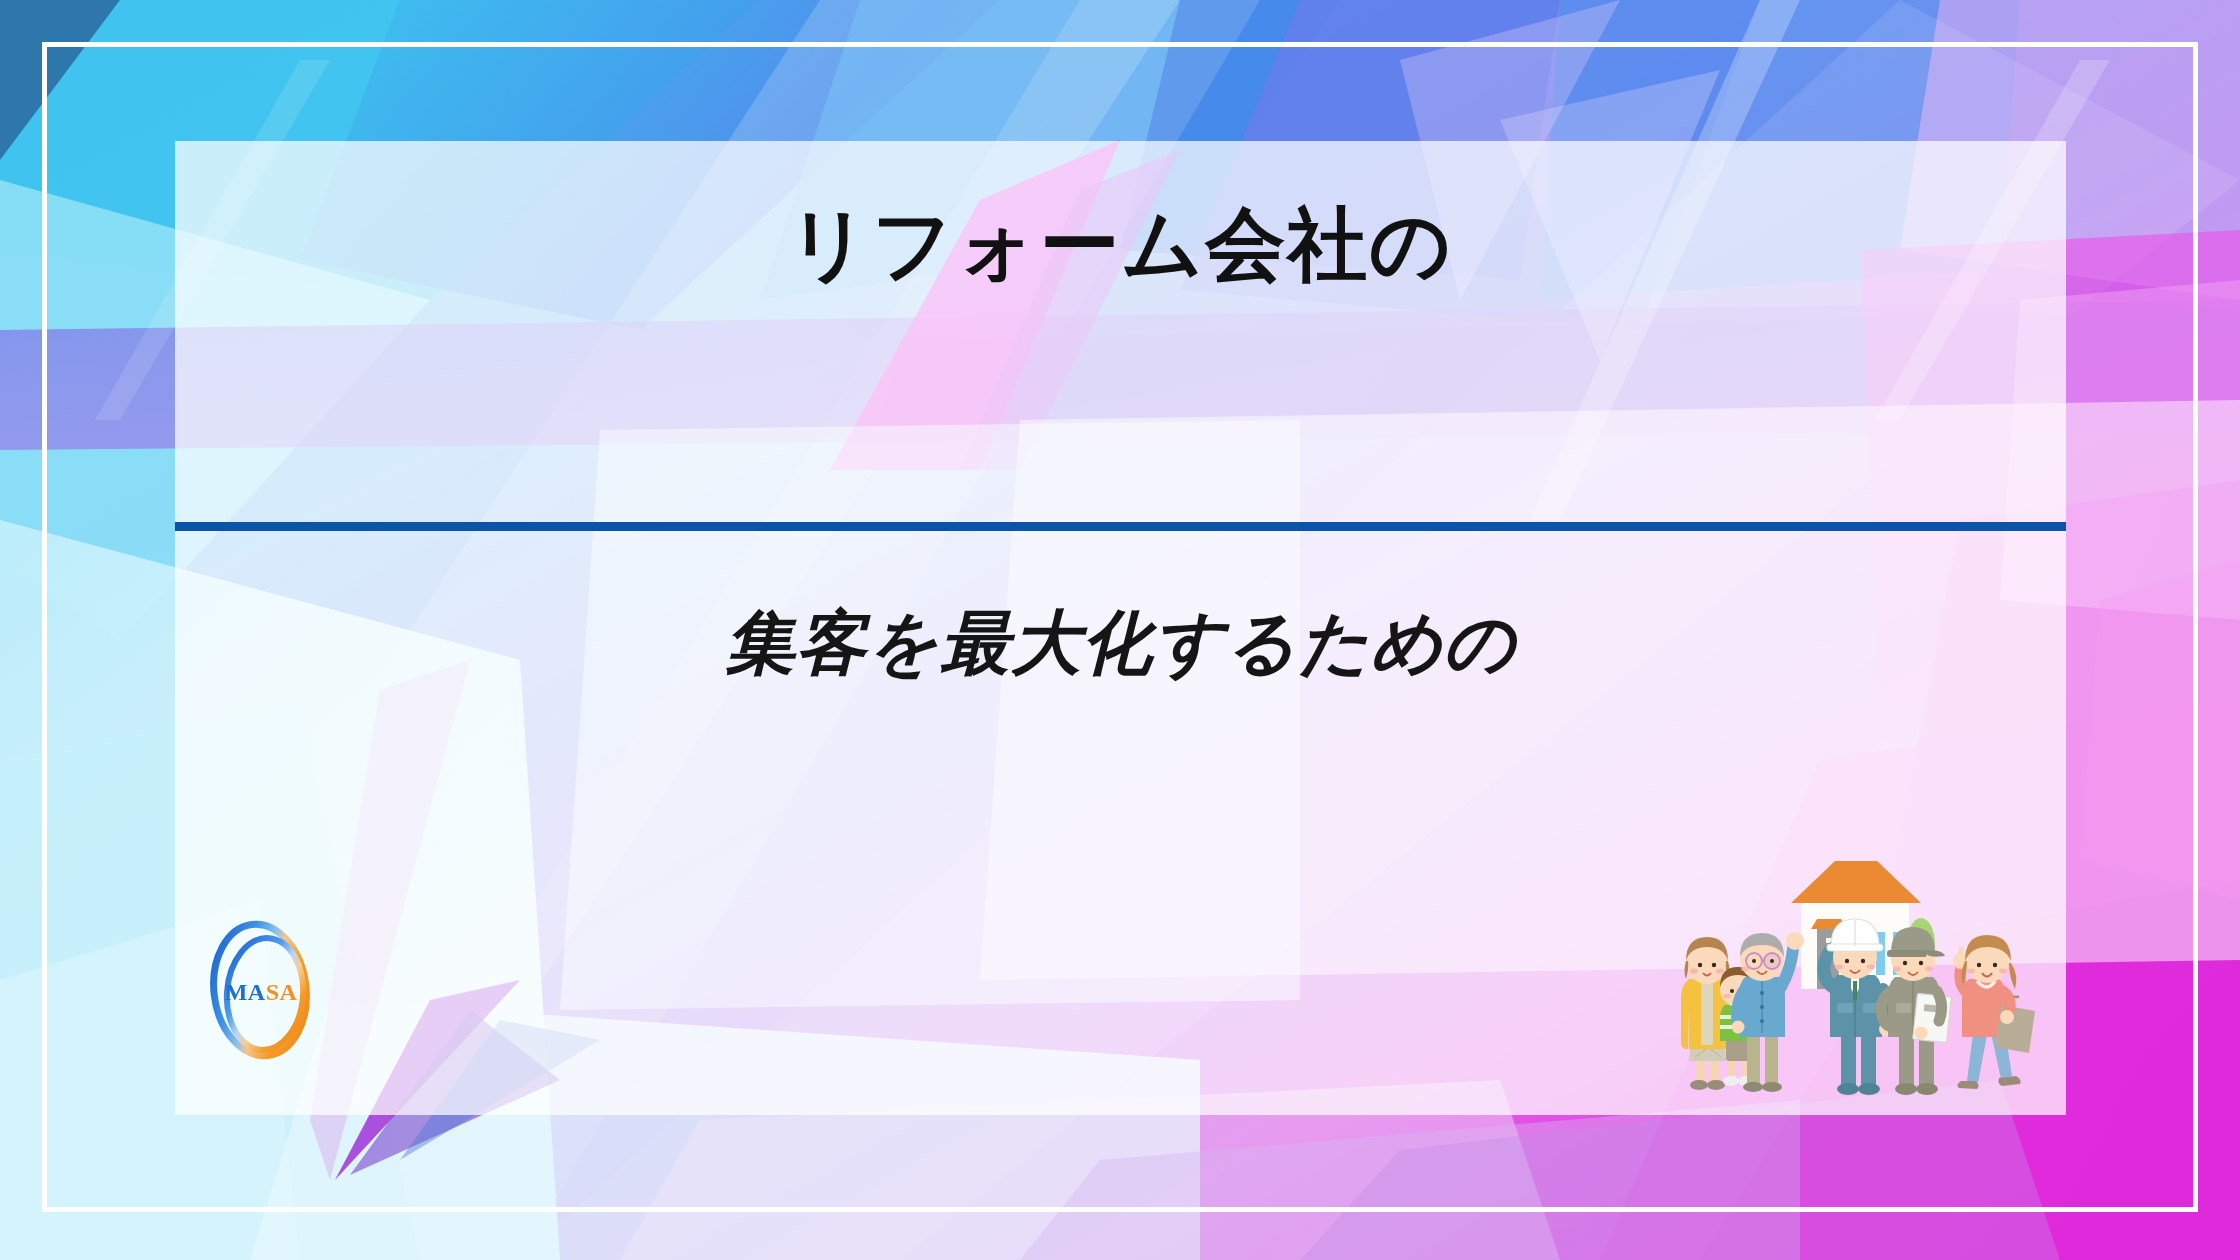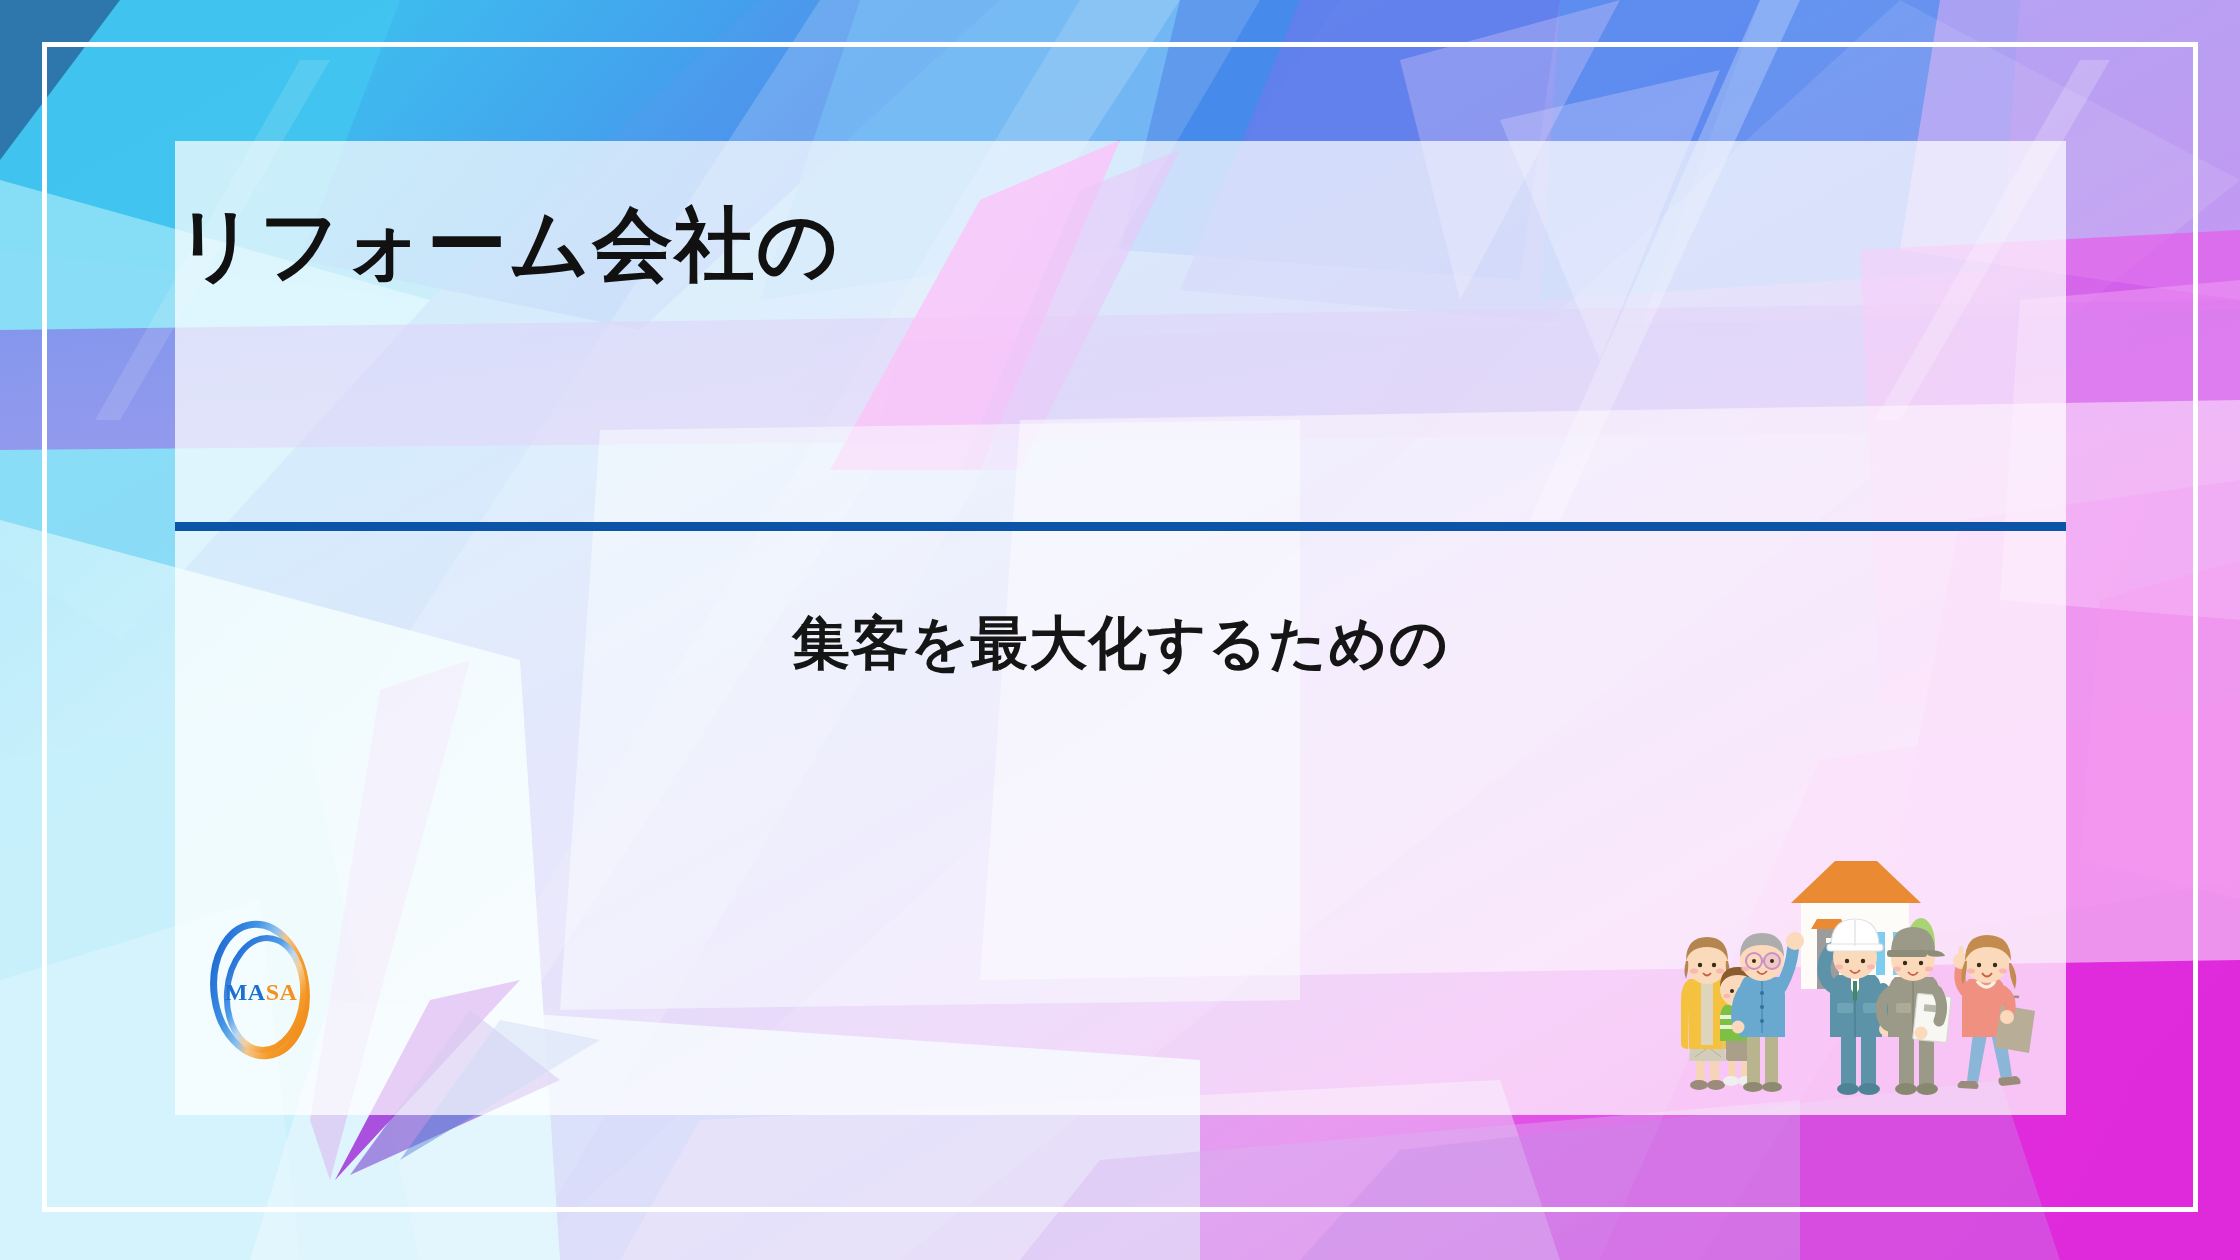--- a/index.html
+++ b/index.html
@@ -28,20 +28,21 @@
     left:175px; top:141px;
     width:1891px; height:974px;
     background:rgba(255,255,255,0.72);
   }
 
   
   #title-block {
     position:absolute;
     left:0; top:48px;
     width:1891px;
+    text-align:center;
   }
   .title-line {
     font-family:"Liberation Serif", serif;
     font-weight:700;
     font-size:80px;
     line-height:113px;
     color:#111111;
     letter-spacing:2px;
     white-space:nowrap;
   }
@@ -55,25 +56,26 @@
 
   #subtitle-block {
     position:absolute;
     left:0; top:452px;
     width:1891px;
     text-align:center;
   }
   .subtitle-line {
     font-family:"DejaVu Sans", sans-serif;
     font-weight:700;
-    font-size:58px;
+    font-size:70px;
     line-height:100px;
     color:#151515;
     letter-spacing:1px;
     white-space:nowrap;
+    font-style:italic;
   }
 
   
   #logo {
     position:absolute;
     left:20px; top:769px;
     width:130px; height:160px;
   }
 
   

